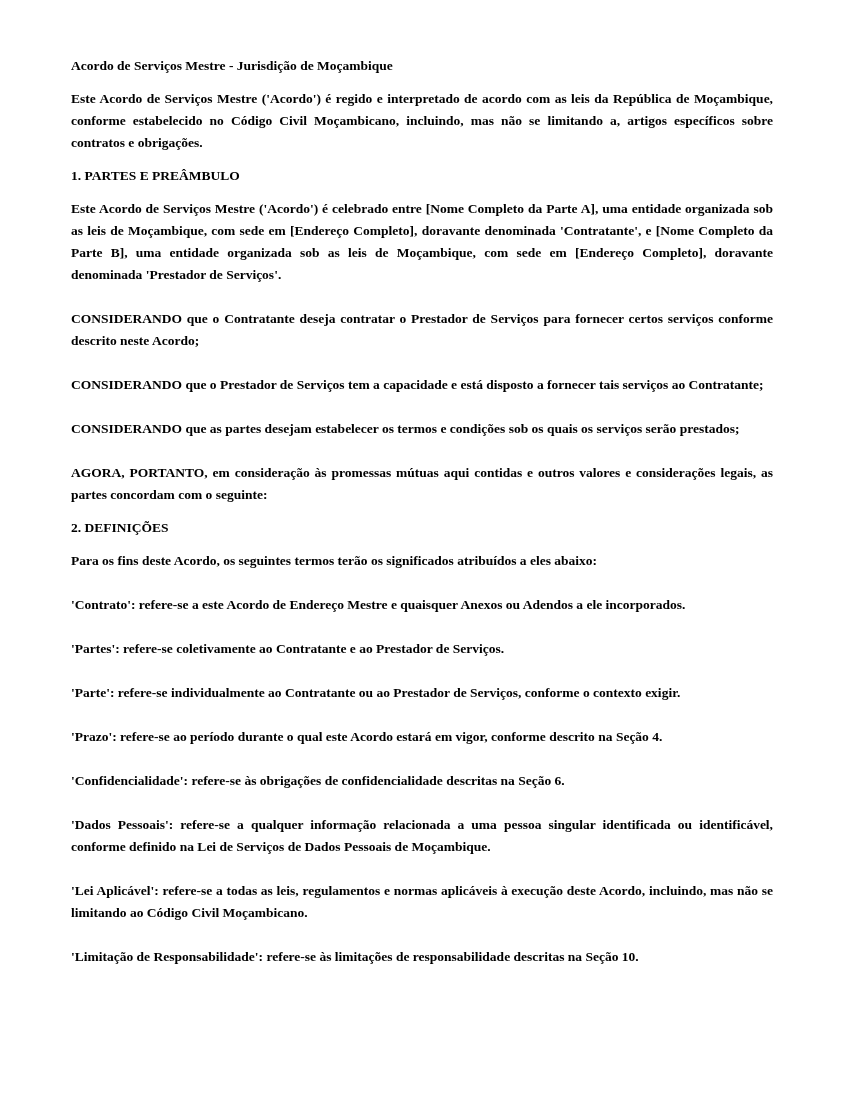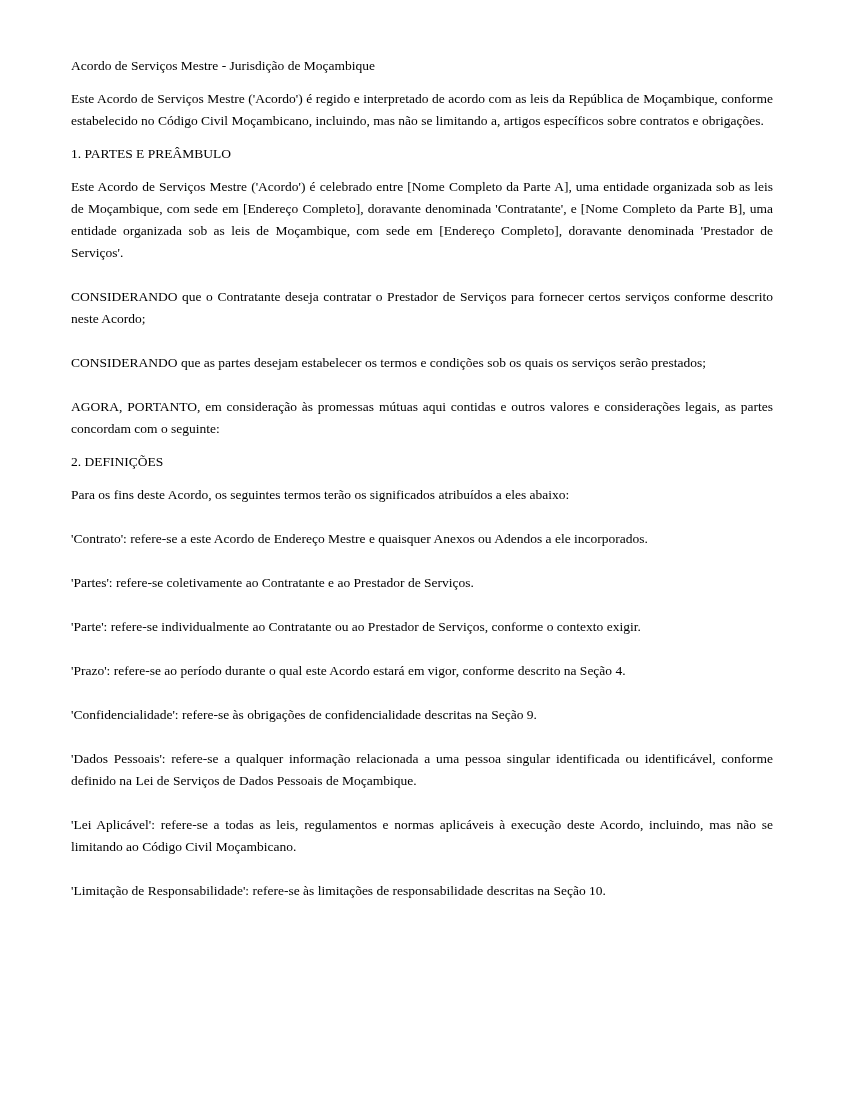--- a/index.html
+++ b/index.html
@@ -16,43 +16,44 @@
     padding: 55px 71px 40px 71px;
     overflow: hidden;
     font-family: "Liberation Serif", "DejaVu Serif", serif;
     font-size: 13.5px;
     line-height: 22px;
     color: #000000;
   }
   .p {
     margin: 0 6px 22px 0;
     text-align: justify;
-    font-weight: normal;
+    font-weight: bold;
   }
   .p.tight {
     margin-bottom: 11px;
   }
   .p.last {
     margin-bottom: 0;
   }
 </style>
 </head>
 <body>
 
 <div class="page">
   <p class="p tight">Acordo de Serviços Mestre - Jurisdição de Moçambique</p>
   <p class="p tight">Este Acordo de Serviços Mestre ('Acordo') é regido e interpretado de acordo com as leis da República de Moçambique, conforme estabelecido no Código Civil Moçambicano, incluindo, mas não se limitando a, artigos específicos sobre contratos e obrigações.</p>
   <p class="p tight">1. PARTES E PREÂMBULO</p>
   <p class="p">Este Acordo de Serviços Mestre ('Acordo') é celebrado entre [Nome Completo da Parte A], uma entidade organizada sob as leis de Moçambique, com sede em [Endereço Completo], doravante denominada 'Contratante', e [Nome Completo da Parte B], uma entidade organizada sob as leis de Moçambique, com sede em [Endereço Completo], doravante denominada 'Prestador de Serviços'.</p>
   <p class="p">CONSIDERANDO que o Contratante deseja contratar o Prestador de Serviços para fornecer certos serviços conforme descrito neste Acordo;</p>
+  <p class="p">CONSIDERANDO que o Prestador de Serviços tem a capacidade e está disposto a fornecer tais serviços ao Contratante;</p>
   <p class="p">CONSIDERANDO que as partes desejam estabelecer os termos e condições sob os quais os serviços serão prestados;</p>
   <p class="p tight">AGORA, PORTANTO, em consideração às promessas mútuas aqui contidas e outros valores e considerações legais, as partes concordam com o seguinte:</p>
   <p class="p tight">2. DEFINIÇÕES</p>
   <p class="p">Para os fins deste Acordo, os seguintes termos terão os significados atribuídos a eles abaixo:</p>
   <p class="p">'Contrato': refere-se a este Acordo de Endereço Mestre e quaisquer Anexos ou Adendos a ele incorporados.</p>
   <p class="p">'Partes': refere-se coletivamente ao Contratante e ao Prestador de Serviços.</p>
   <p class="p">'Parte': refere-se individualmente ao Contratante ou ao Prestador de Serviços, conforme o contexto exigir.</p>
   <p class="p">'Prazo': refere-se ao período durante o qual este Acordo estará em vigor, conforme descrito na Seção 4.</p>
-  <p class="p">'Confidencialidade': refere-se às obrigações de confidencialidade descritas na Seção 9.</p>
+  <p class="p">'Confidencialidade': refere-se às obrigações de confidencialidade descritas na Seção 6.</p>
   <p class="p">'Dados Pessoais': refere-se a qualquer informação relacionada a uma pessoa singular identificada ou identificável, conforme definido na Lei de Serviços de Dados Pessoais de Moçambique.</p>
   <p class="p">'Lei Aplicável': refere-se a todas as leis, regulamentos e normas aplicáveis à execução deste Acordo, incluindo, mas não se limitando ao Código Civil Moçambicano.</p>
   <p class="p last">'Limitação de Responsabilidade': refere-se às limitações de responsabilidade descritas na Seção 10.</p>
 </div>
 
 </body></html>

